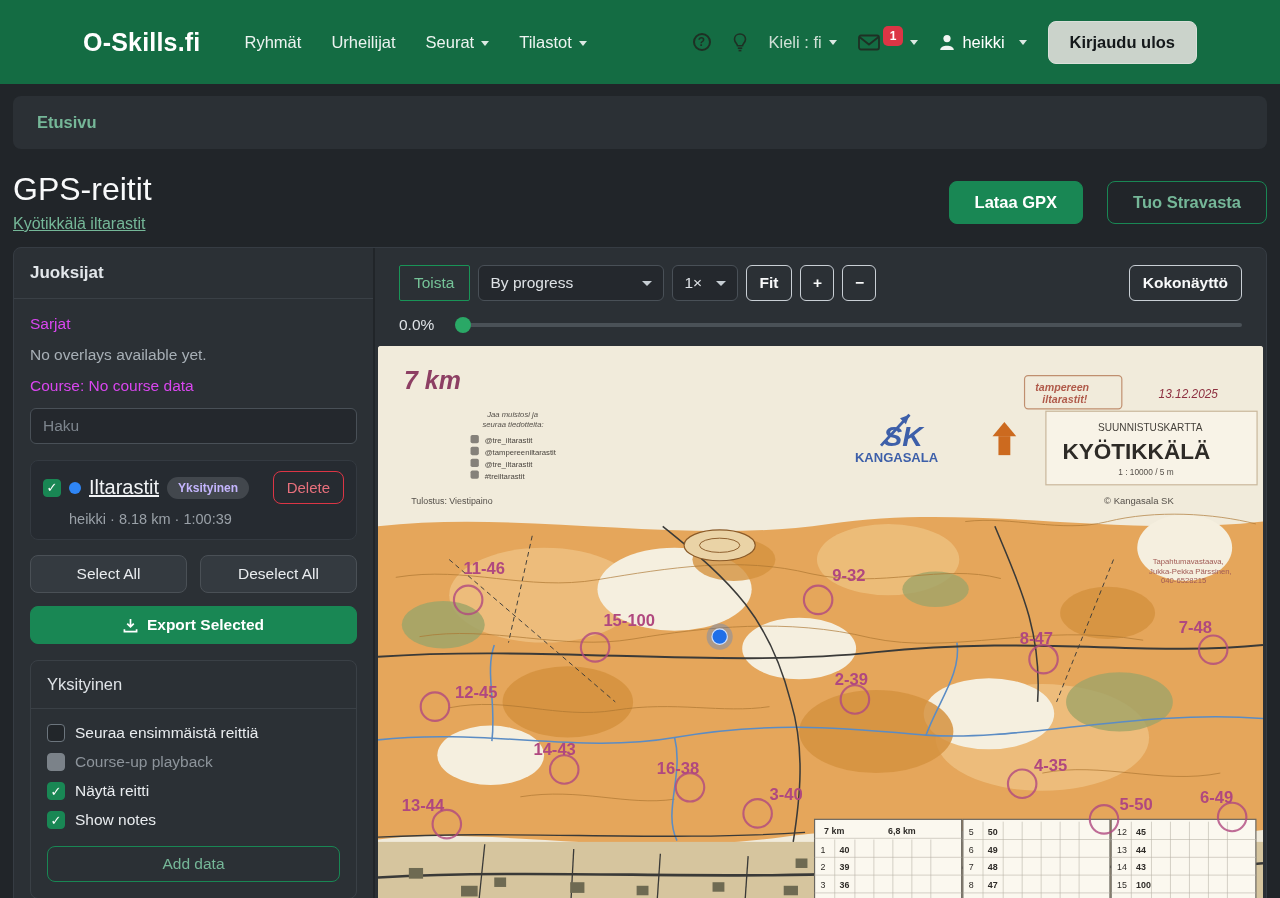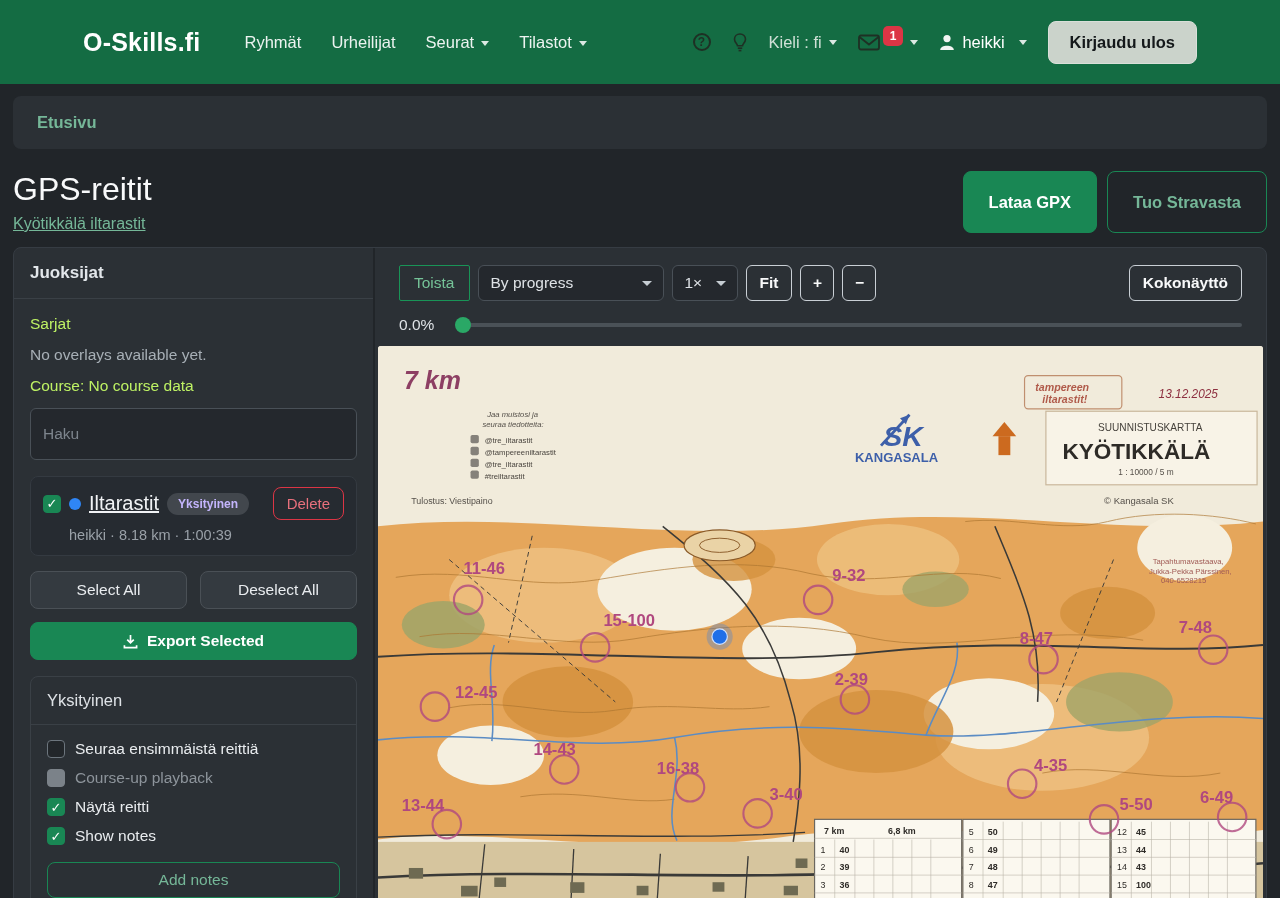--- a/index.html
+++ b/index.html
@@ -41,48 +41,48 @@
   .btn-logout {
     background:#cbd3cb; color:#14181a; border:1px solid #d9dfd9; border-radius:8px;
     padding:11px 21px; font-size:16.5px; font-weight:bold;text-align:center;
   }
 
   
   .breadcrumb-card { margin-top:4px; background:#2b3035; border-radius:8px; padding:17px 24px; }
   .breadcrumb-card a { color:#75b798; font-weight:bold; font-size:16.5px; }
 
   
-  .page-header { margin-top:22px; display:flex; justify-content:space-between; }
+  .page-header { margin-top:22px; display:flex; justify-content:space-between; align-items:center; }
   .page-header h1 { margin:0 0 7px 0; font-size:32px; font-weight:500; color:#f8f9fa; }
   .event-link { color:#75b798; font-size:16px; text-decoration:underline; }
-  .header-actions { display:flex; gap:10px; }
+  .header-actions { display:flex; gap:24px; }
   .btn-success {
     background:#198754; border:1px solid #198754; color:#fff; border-radius:8px;
     padding:11px 25px; font-size:16.5px; font-weight:bold;
   }
   .btn-outline-success {
     background:transparent; border:1px solid #198754; color:#75b798; border-radius:8px;
     padding:11px 25px; font-size:16.5px; font-weight:bold;
   }
 
   
   .main-card {
     display:flex; margin-top:14px; background:#2b3035;
     border:1px solid #363c43; border-radius:8px; overflow:hidden;
   }
   .sidebar { width:361px; flex:none; border-right:2px solid #212529; }
   .sidebar-header {
     padding:15px 16px; font-size:17px; font-weight:bold; color:#e2e6ea;
     border-bottom:1px solid #3a4046;
   }
   .sidebar-body { padding:16px; }
-  .txt { font-size:15.5px; color:#bef264; margin-bottom:13px; }
+  .txt { font-size:15.5px; color:#d946ef; margin-bottom:13px; }
   .txt.muted { color:#a7afb6; }
   .search {
-    width:100%; padding:16px 12px; font-size:15.5px; color:#a3a3a3;
+    width:100%; padding:8px 12px; font-size:15.5px; color:#a3a3a3;
     background:#24282d; border:1px solid #495057; border-radius:6px; outline:none;
   }
   .search::placeholder { color:#7d858d; font-family:"Liberation Sans",sans-serif; }
 
   .runner-item { margin-top:16px; background:#262b31; border:1px solid #343a41; border-radius:8px; padding:10px 12px; }
   .runner-row1 { display:flex; align-items:center; gap:8px; }
   .checkbox {
     width:18px; height:18px; border-radius:4px; border:1px solid #6c757d; background:#22262a;
     display:inline-flex; align-items:center; justify-content:center;
     color:#fff; font-size:13px; line-height:1; flex:none; cursor:pointer;
@@ -265,21 +265,21 @@
               <div class="opt-row">
                 <span class="checkbox checked">✓</span>
                 <span class="opt-label">Näytä reitti</span>
               </div>
               <div class="opt-row">
                 <span class="checkbox checked">✓</span>
                 <span class="opt-label">Show notes</span>
               </div>
             </div>
           <div class="options-footer">
-            <button class="btn-addnote">Add notes</button>
+            <button class="btn-addnote">Add data</button>
           </div>
         </div>
       </div>
     </aside>
 
     <section class="map-panel">
       <div class="map-controls">
         <button class="btn-toista">Toista</button>
         <div class="fake-select mode"><span>By progress</span></div>
         <div class="fake-select speed"><span>1×</span></div>

